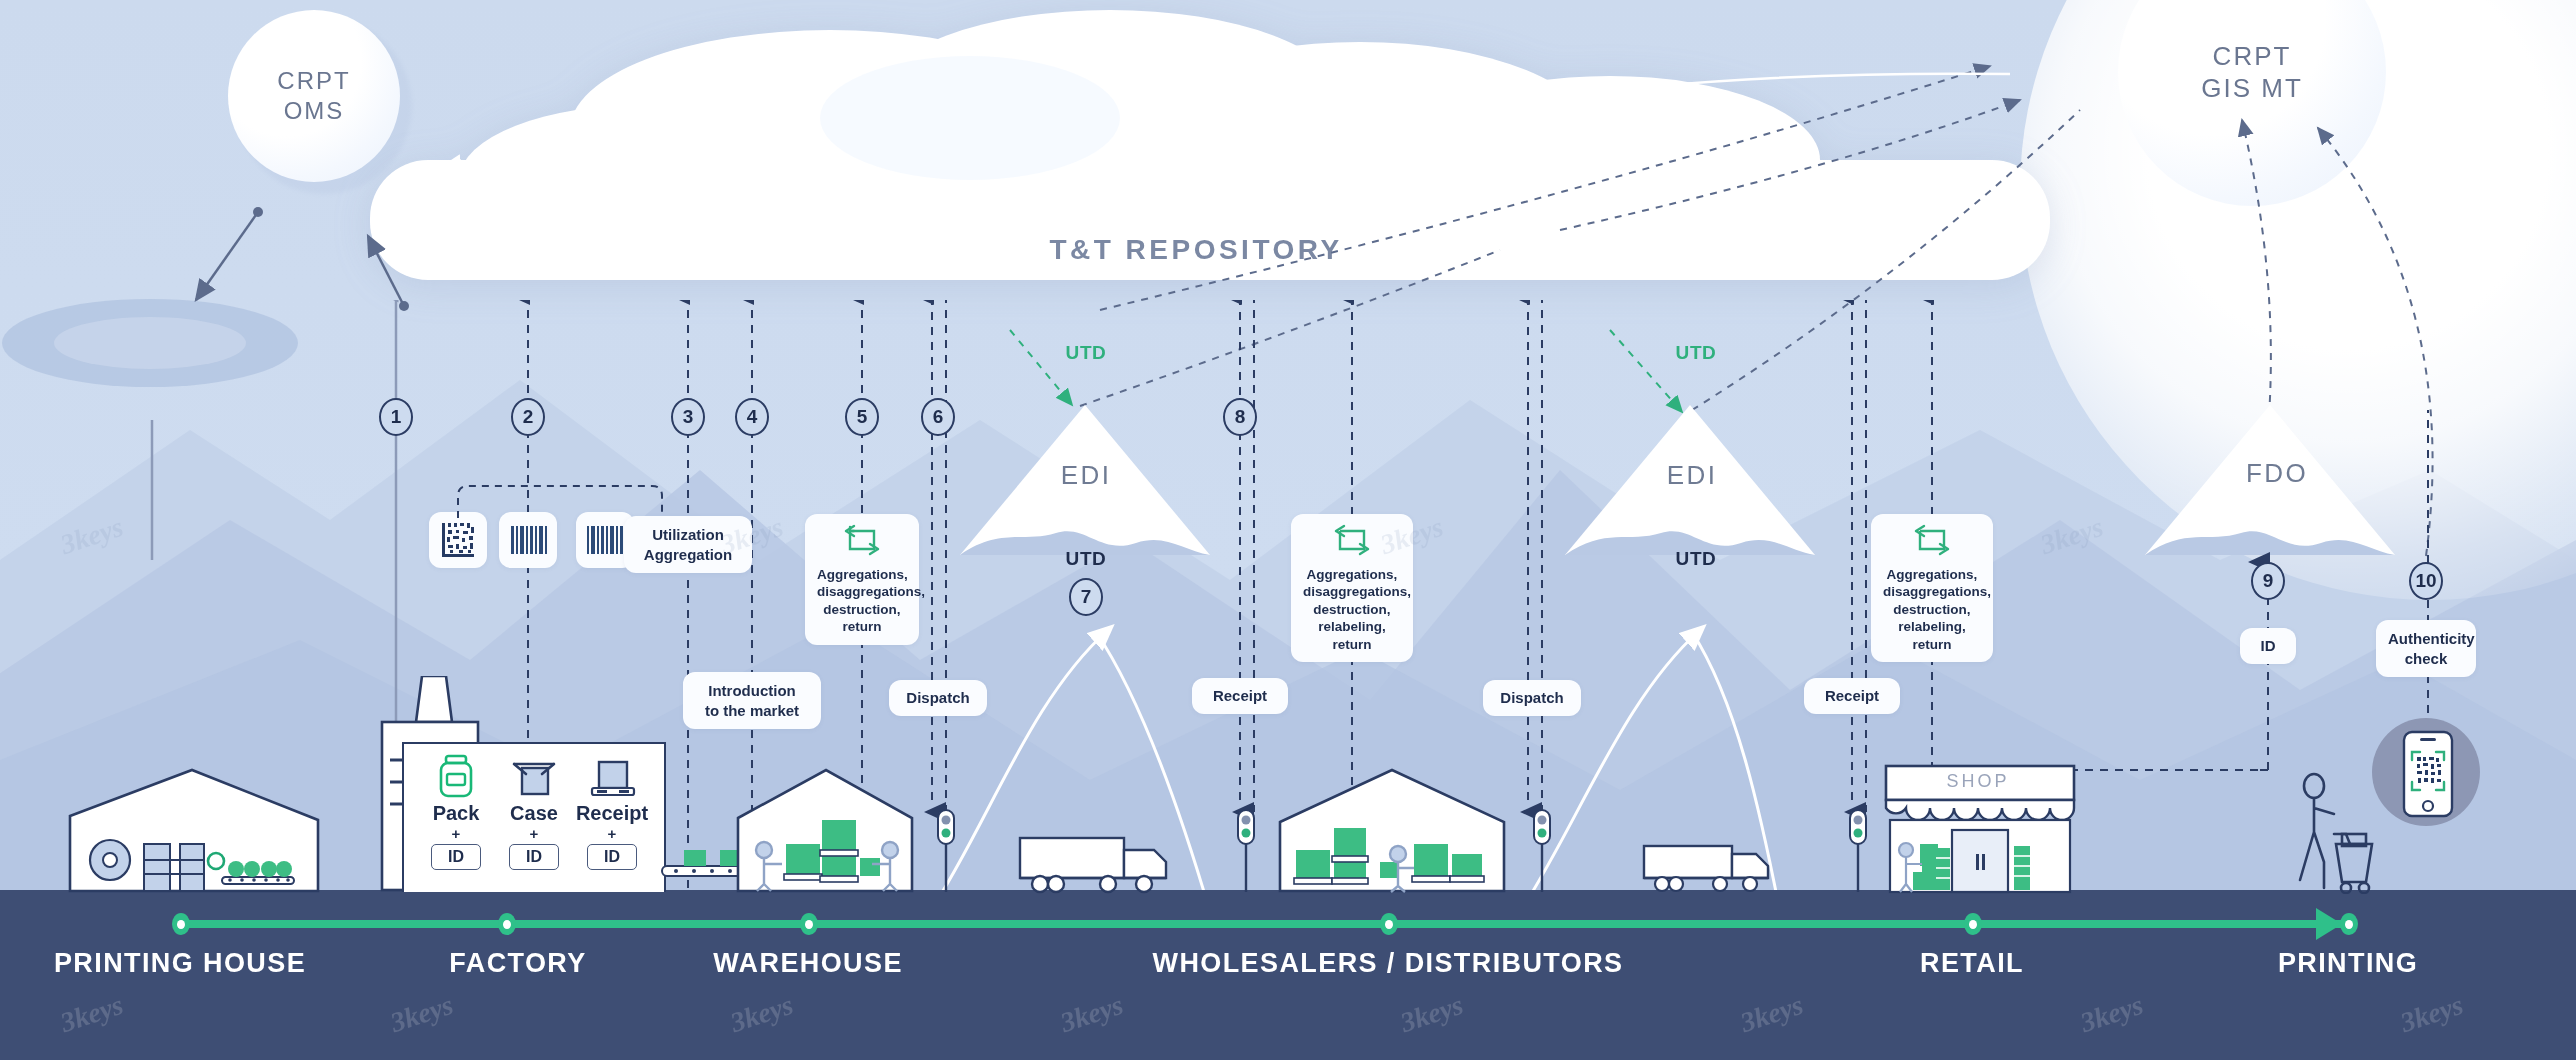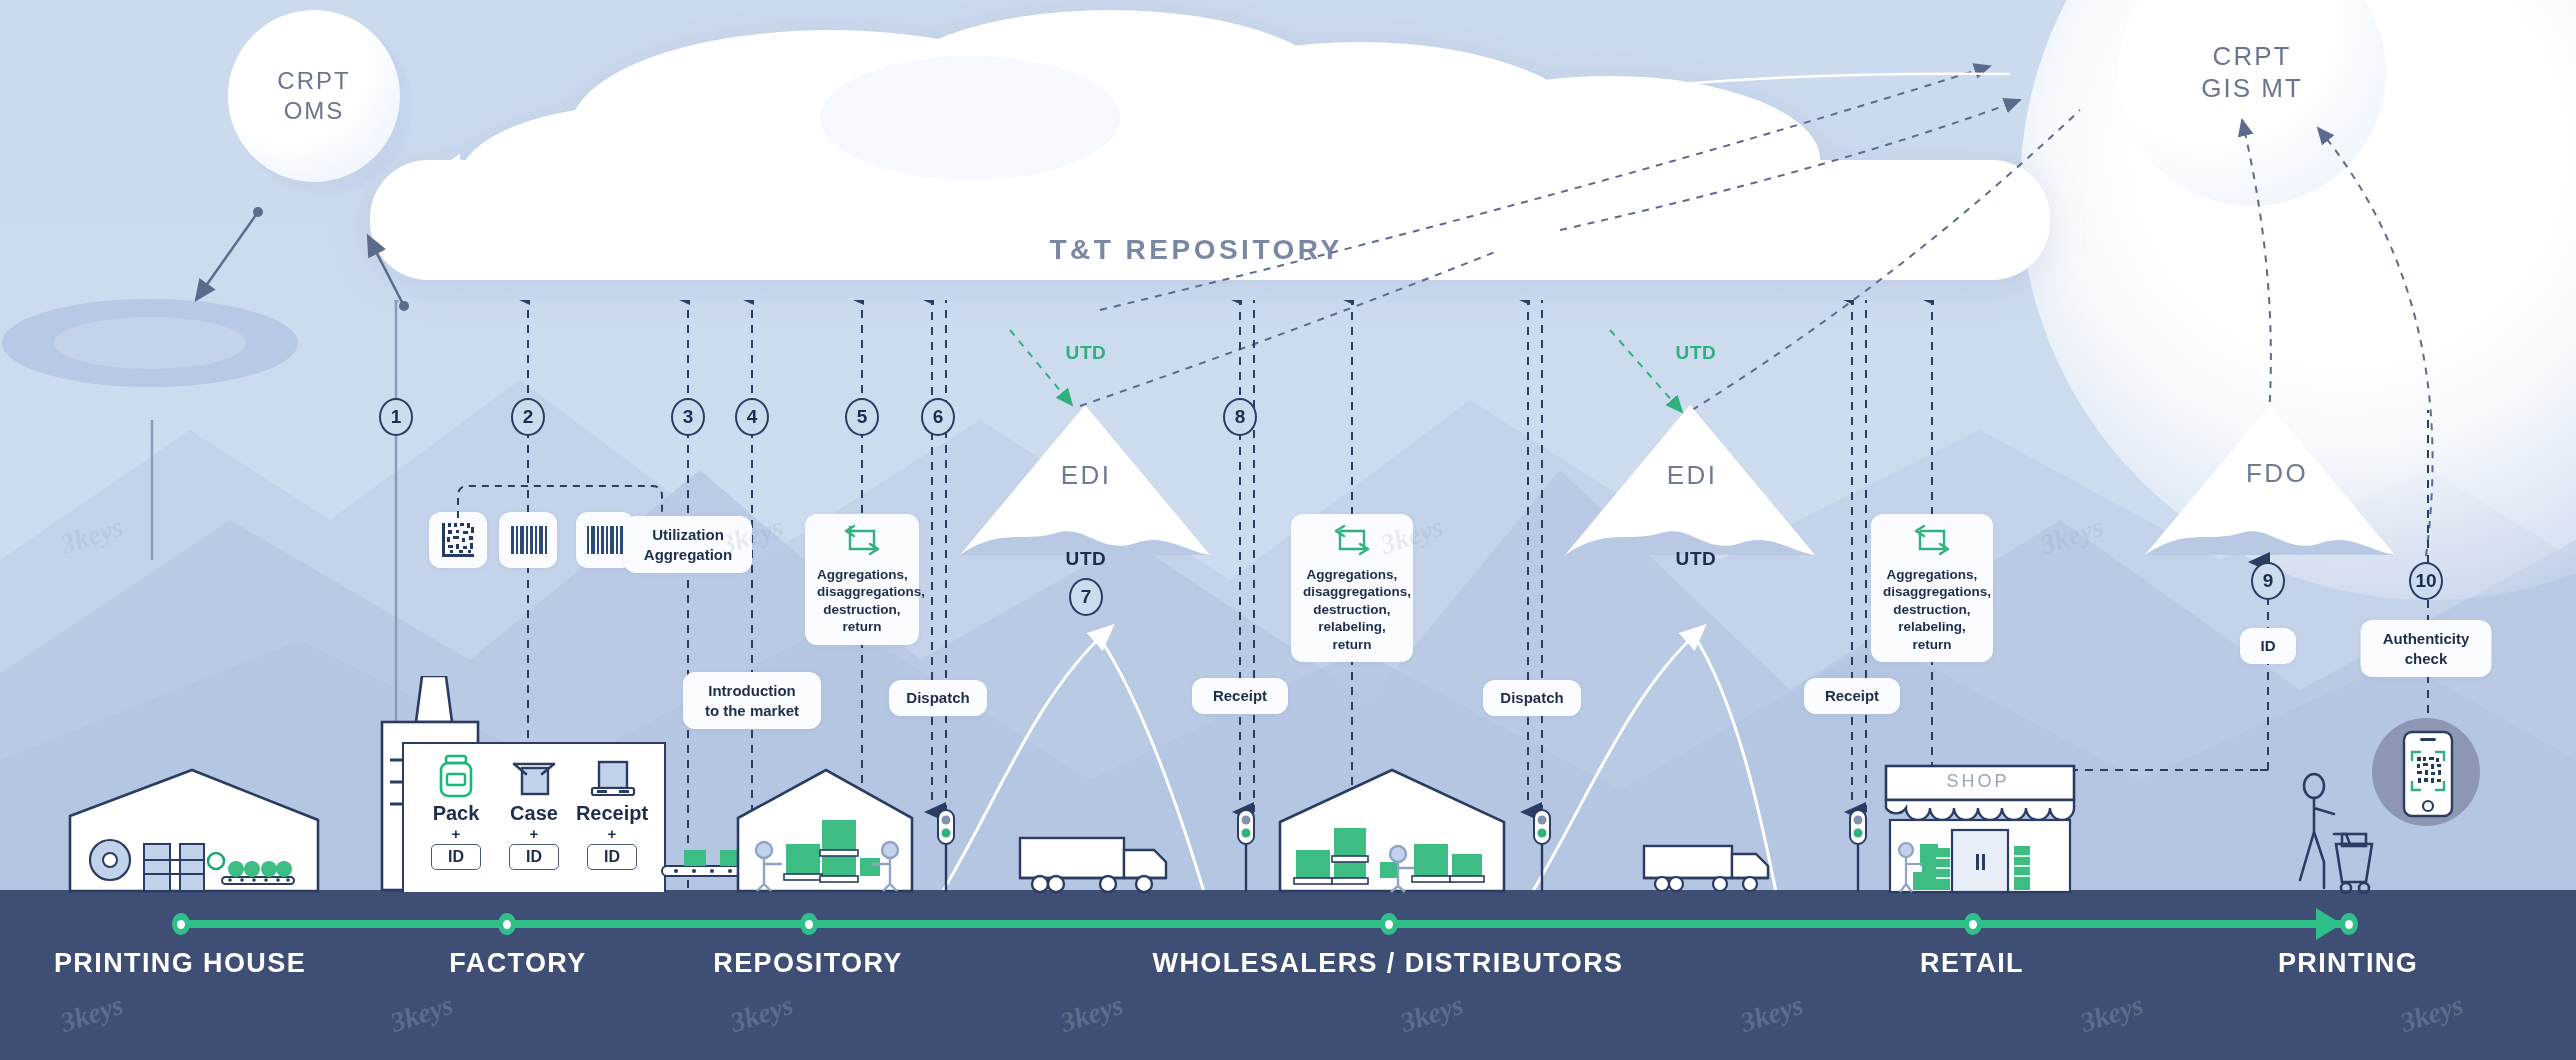--- a/index.html
+++ b/index.html
@@ -464,21 +464,21 @@
     <div style="white-space:pre-line; font-size:13.5px;">Aggregations,
 disaggregations,
 destruction,
 relabeling, return</div>
   </div>
 
   <div class="abs card small" style="left:2268px; top:628px; width:56px;">
     <div>ID</div>
   </div>
 
-  <div class="abs card" style="left:2426px; top:620px; width:131px;">
+  <div class="abs card" style="left:2426px; top:620px; width:100px;">
     <div style="white-space:pre-line;">Authenticity
 check</div>
   </div>
 
   <div class="abs ground"></div>
 
   <svg class="abs" style="left:60px; top:748px; width:300px; height:145px;" viewBox="0 0 300 145">
     <polygon points="10,68 132,22 258,72 258,143 10,143" fill="#ffffff" stroke="#2b3c63" stroke-width="2.6"></polygon>
     <circle cx="50" cy="112" r="20" fill="#c2d2ea" stroke="#2b3c63" stroke-width="2.2"></circle>
     <circle cx="50" cy="112" r="7" fill="#ffffff" stroke="#2b3c63" stroke-width="2"></circle>
@@ -731,21 +731,21 @@
 
   <div class="abs tl-dot" style="left:172px;"></div>
   <div class="abs tl-dot" style="left:498px;"></div>
   <div class="abs tl-dot" style="left:800px;"></div>
   <div class="abs tl-dot" style="left:1380px;"></div>
   <div class="abs tl-dot" style="left:1964px;"></div>
   <div class="abs tl-dot" style="left:2340px;"></div>
 
   <div class="abs tl-label" style="left:180px;">PRINTING HOUSE</div>
   <div class="abs tl-label" style="left:518px;">FACTORY</div>
-  <div class="abs tl-label" style="left:808px;">REPOSITORY</div>
+  <div class="abs tl-label" style="left:808px;">WAREHOUSE</div>
   <div class="abs tl-label" style="left:1388px;">WHOLESALERS / DISTRIBUTORS</div>
   <div class="abs tl-label" style="left:1972px;">RETAIL</div>
   <div class="abs tl-label" style="left:2348px;">PRINTING</div>
 
   <div class="abs wm" style="left:60px; top:998px;">3keys</div>
   <div class="abs wm" style="left:390px; top:998px;">3keys</div>
   <div class="abs wm" style="left:730px; top:998px;">3keys</div>
   <div class="abs wm" style="left:1060px; top:998px;">3keys</div>
   <div class="abs wm" style="left:1400px; top:998px;">3keys</div>
   <div class="abs wm" style="left:1740px; top:998px;">3keys</div>

